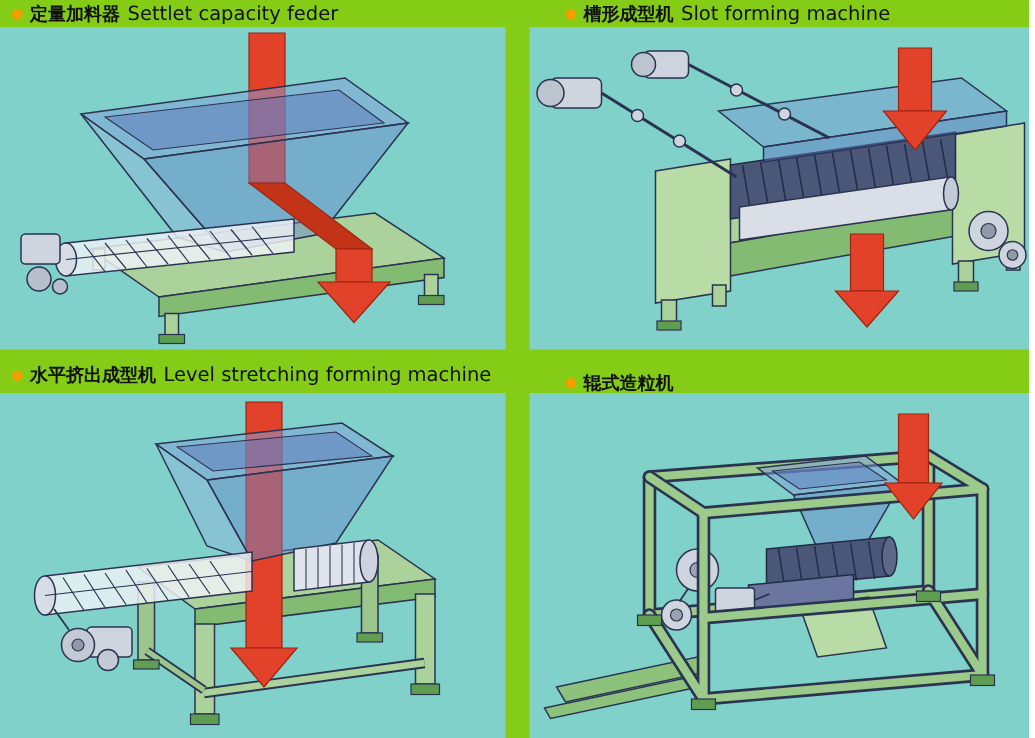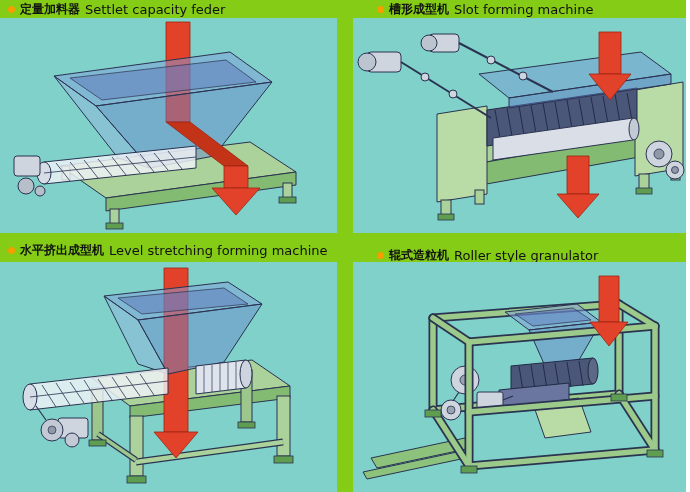--- a/index.html
+++ b/index.html
@@ -51,21 +51,20 @@
 
   <div class="label" id="label-2">
     <span class="bullet"></span>
     <span class="zh">槽形成型机</span>
     <span class="en">Slot forming machine</span>
   </div>
 
   <div class="label" id="label-4">
     <span class="bullet"></span>
     <span class="zh">辊式造粒机</span>
-    <span class="en">Roller style granulator</span>
   </div>
 
   <div class="panel" id="panel-1">
     <svg viewBox="0 0 337 215" width="337" height="215">
       <g>
         <polygon points="60,148 250,124 296,154 106,180" fill="#abd29a" stroke="#2a3350" stroke-width="1"></polygon>
         <polygon points="106,180 296,154 296,167 106,193" fill="#84bb72" stroke="#2a3350" stroke-width="1"></polygon>
         <rect x="62" y="148" width="8" height="14" fill="#abd29a" stroke="#2a3350"></rect>
         <rect x="110" y="191" width="9" height="15" fill="#abd29a" stroke="#2a3350"></rect>
         <rect x="283" y="165" width="9" height="15" fill="#abd29a" stroke="#2a3350"></rect>

